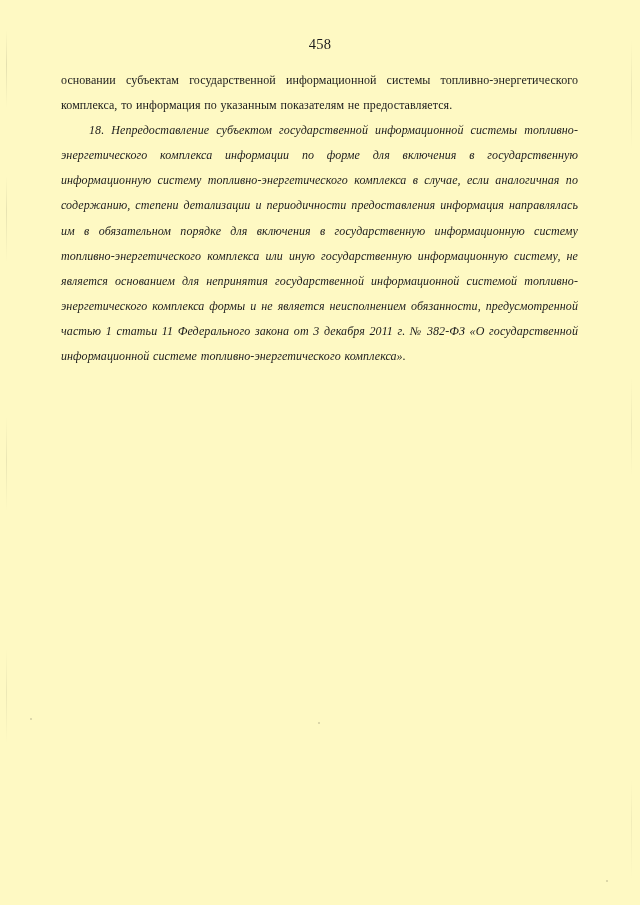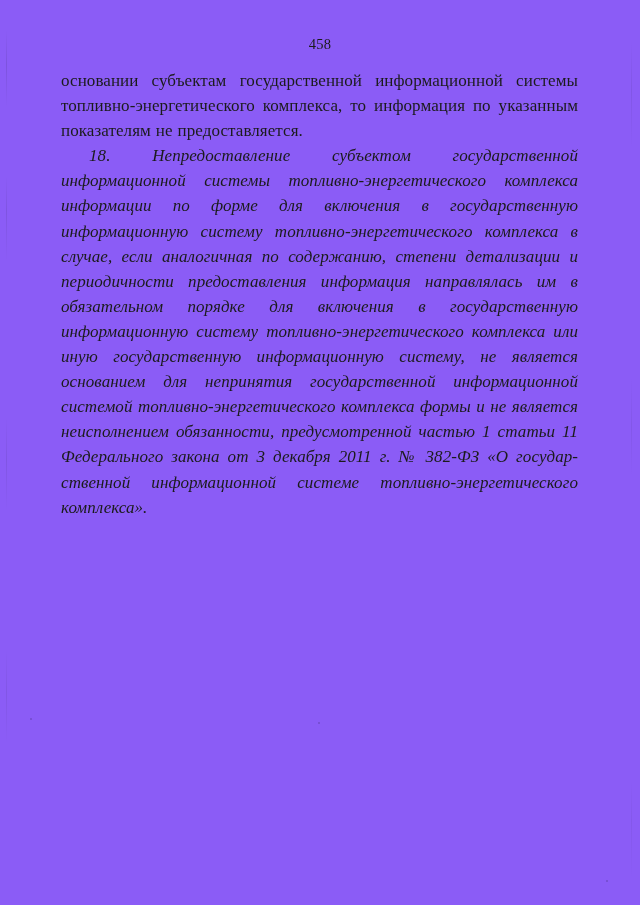--- a/index.html
+++ b/index.html
@@ -11,21 +11,21 @@
     width: 640px;
     height: 905px;
     font-family: "Liberation Serif", "DejaVu Serif", serif;
     color: #1b1b1b;
     position: relative;
     overflow: hidden;
   }
   .page {
     position: absolute;
     inset: 0;
-    background: #8b5cf6;
+    background: #fef9c3;
     padding-left: 47px;
   }
   
   .scan-edge-left {
     position: absolute;
     left: 6px;
     top: 30px;
     width: 1px;
     height: 860px;
     background: linear-gradient(to bottom,
@@ -72,21 +72,21 @@
     right: 0;
     text-align: center;
     font-size: 14.5px;
     letter-spacing: 0.3px;
   }
   .body-text {
     position: absolute;
     left: 61px;
     top: 68px;
     width: 517px;
-    font-size: 17px;
+    font-size: 12px;
     line-height: 25.1px;
     text-align: justify;
     text-justify: inter-word;
     letter-spacing: 0.08px;
   }
   .body-text p {
     margin: 0;
   }
   .body-text p.indent {
     text-indent: 28px;

